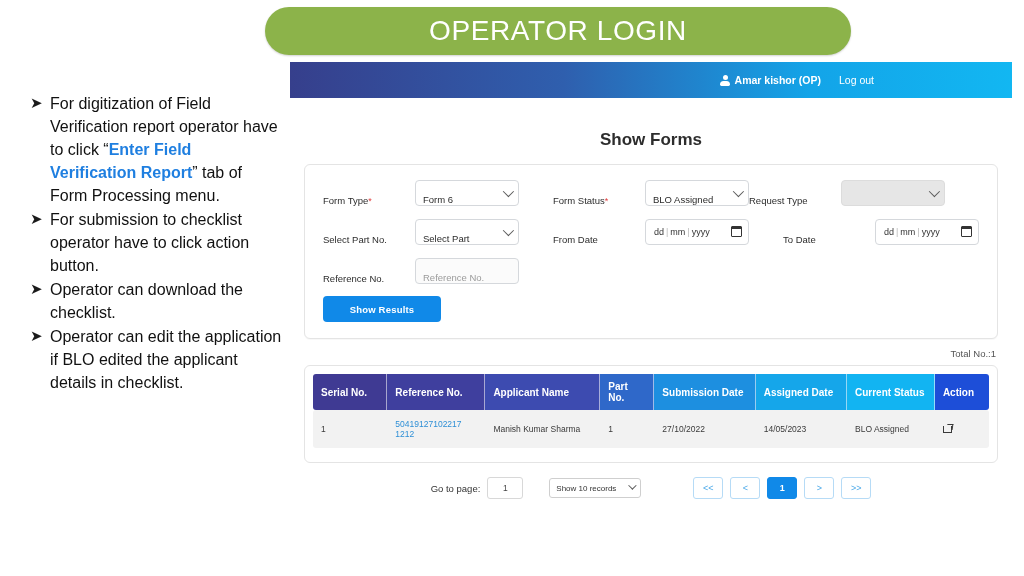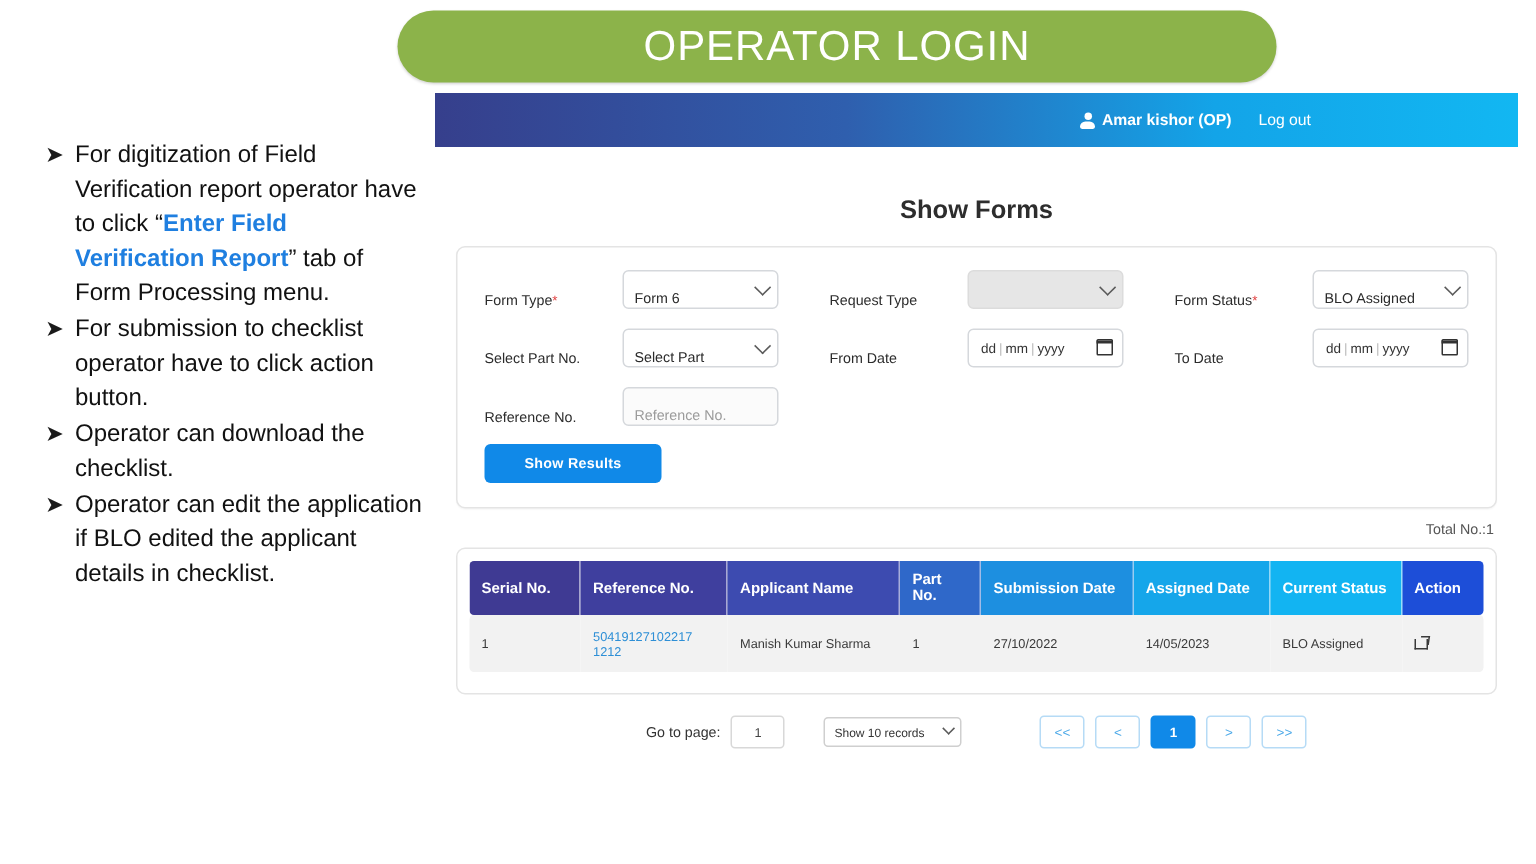--- a/index.html
+++ b/index.html
@@ -413,31 +413,31 @@
   <div class="card">
 
     <div class="frow">
       <div class="fcell c1">
         <div class="flabel"><span>Form Type</span><span class="req">*</span></div>
         <div class="ctl">
           <span>Form 6</span>
           <span class="caret"></span>
         </div>
       </div>
+      <div class="fcell c3">
+        <div class="flabel"><span>Form Status</span><span class="req">*</span></div>
+        <div class="ctl">
+          <span>BLO Assigned</span>
+          <span class="caret"></span>
+        </div>
+      </div>
       <div class="fcell c2">
         <div class="flabel">Request Type</div>
         <div class="ctl disabled">
           <span></span>
-          <span class="caret"></span>
-        </div>
-      </div>
-      <div class="fcell c3">
-        <div class="flabel"><span>Form Status</span><span class="req">*</span></div>
-        <div class="ctl">
-          <span>BLO Assigned</span>
           <span class="caret"></span>
         </div>
       </div>
     </div>
 
     <div class="frow">
       <div class="fcell c1">
         <div class="flabel">Select Part No.</div>
         <div class="ctl">
           <span>Select Part</span>

